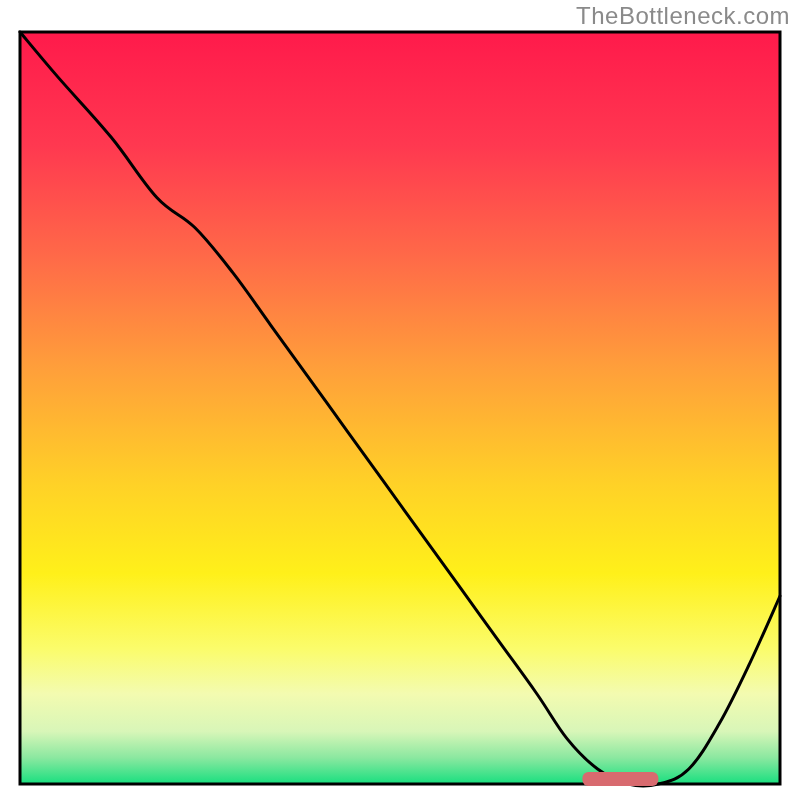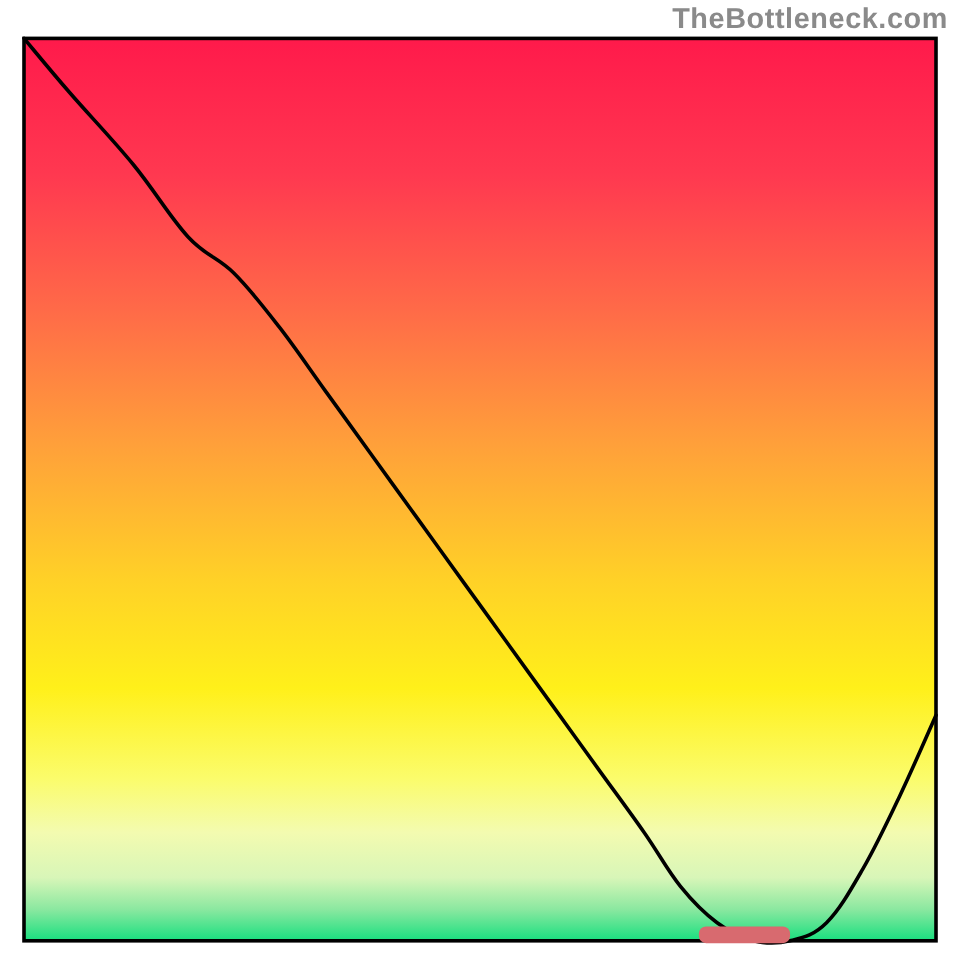--- a/index.html
+++ b/index.html
@@ -14,21 +14,21 @@
   .wrap {
     position: relative;
     width: 800px;
     height: 800px;
   }
   .watermark {
     position: absolute;
     top: 2px;
     right: 10px;
     font-size: 24px;
-    font-weight: 700;
+    font-weight: 400;
     color: #8a8a8a;
     letter-spacing: 0.5px;
     user-select: none;
   }
   svg {
     display: block;
   }
 </style>
 </head>
 <body>

